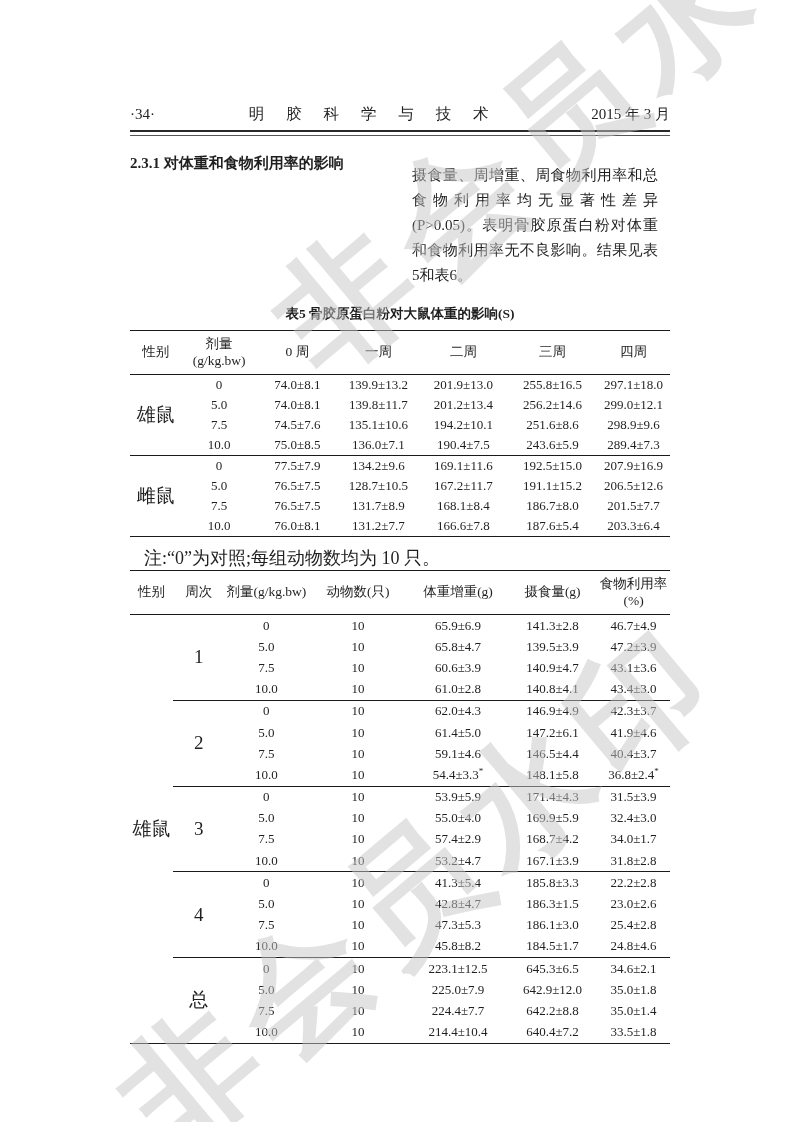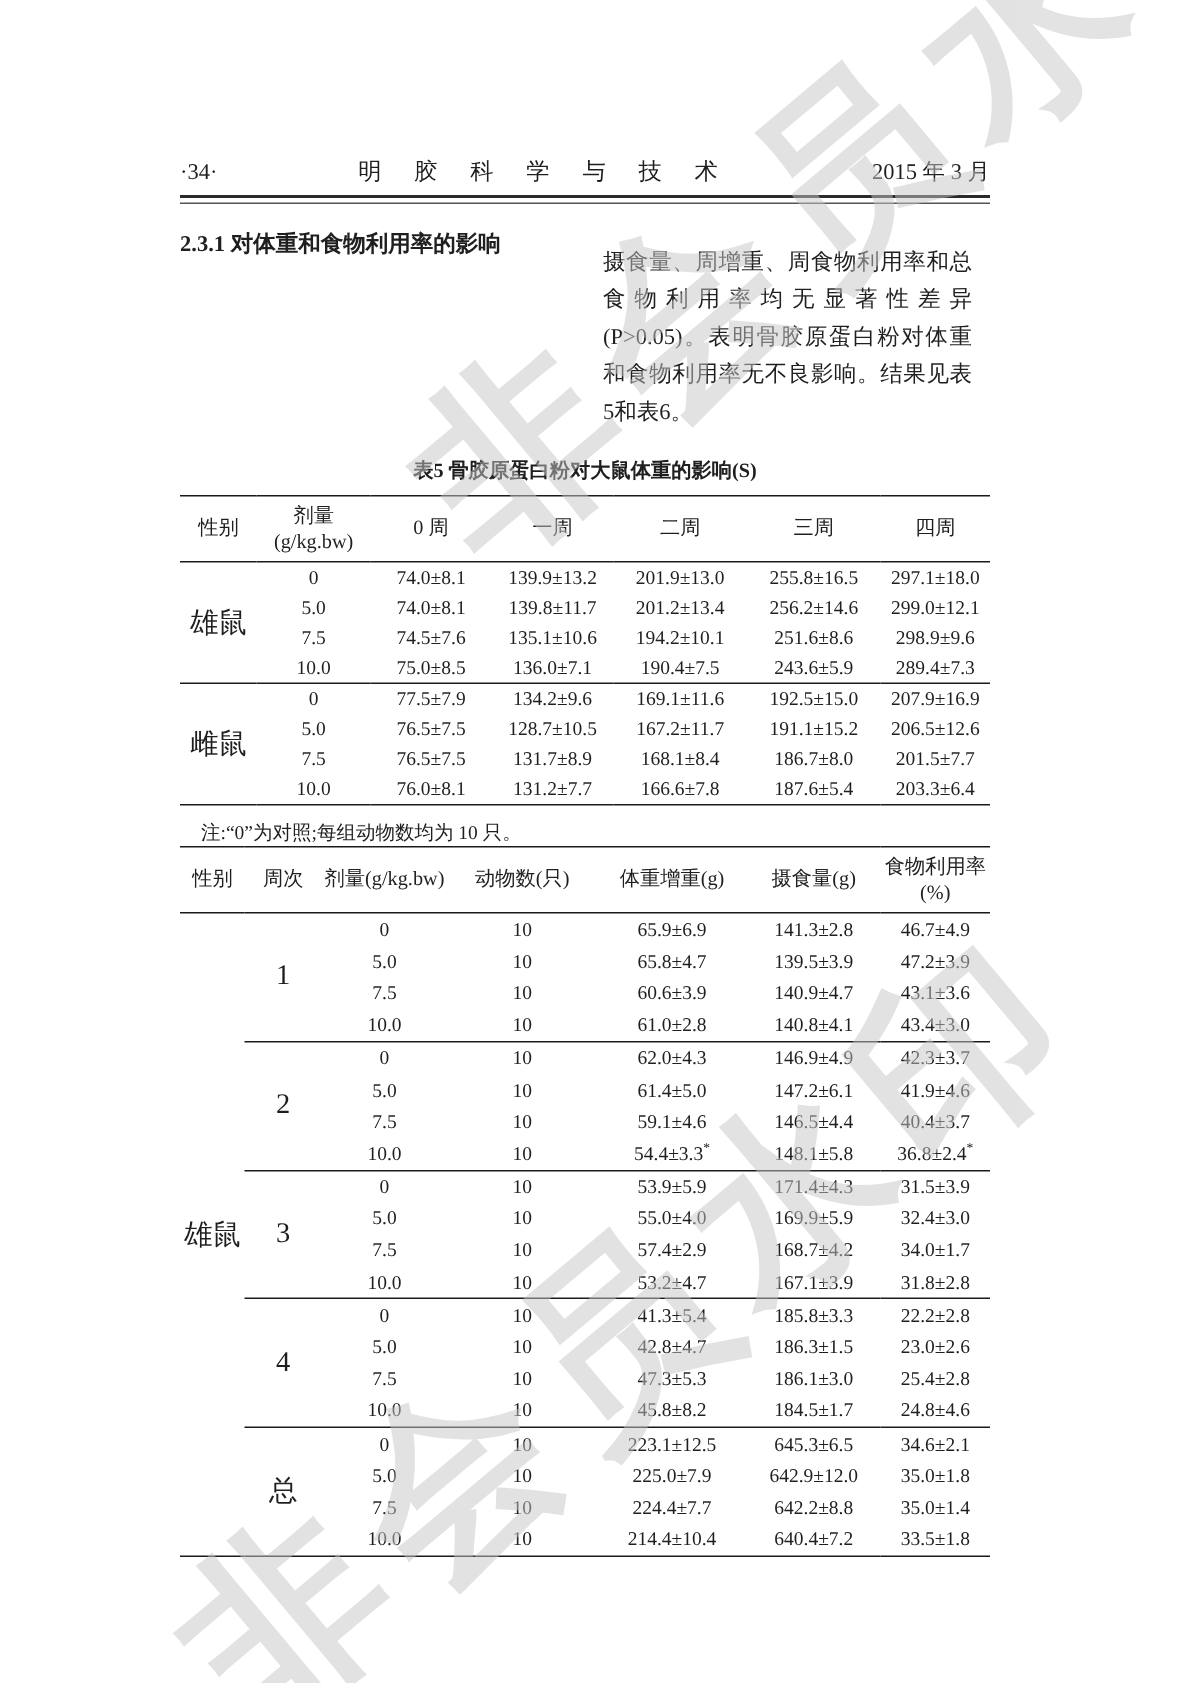--- a/index.html
+++ b/index.html
@@ -10,21 +10,21 @@
     color:#1f1f1f;
   }
   .watermark {
     position:absolute; white-space:nowrap; color:#c7c7c7; opacity:0.5;
     font-size:132px; letter-spacing:14px; font-weight:bold;
     transform:translate(-50%,-50%) rotate(-40deg);
     pointer-events:none; z-index:3; user-select:none;
   }
   .wm-top { left:575px; top:110px; }
   .wm-bottom { left:420px; top:888px; }
-  .content { position:absolute; left:120px; top:104px; width:540px; z-index:2; }
+  .content { position:absolute; left:130px; top:104px; width:540px; z-index:2; }
 
   .header { display:flex; justify-content:space-between; align-items:baseline; font-size:15px; }
   .journal-title { letter-spacing:9px; font-size:15.5px; }
   .header-rule { margin-top:5px; height:3px; border-top:2px solid #2a2a2a; border-bottom:1px solid #555; }
 
   .two-col { display:flex; margin-top:15px; }
   .col { width:50%; font-size:15px; line-height:25px; text-align:justify; }
   .sec-heading { font-weight:bold; }
   .col p { margin:12px; }
   .p-indent { text-indent:2em; }
@@ -32,21 +32,21 @@
   .tbl-title { text-align:center; font-weight:bold; font-size:13.5px; margin-top:5px; margin-bottom:7px; }
   table { width:100%; border-collapse:collapse; table-layout:fixed; text-align:center; }
   #t5, #t6 { border-top:1.6px solid #1a1a1a; border-bottom:1.6px solid #1a1a1a; }
   thead th { font-weight:normal; font-size:13.5px; border-bottom:1.2px solid #1a1a1a; padding:4px 0 5px 0; }
   tbody td { font-size:13px; padding:1px 0; height:18px; }
   #t6 tbody td { padding:1.6px 0; }
   tr.gsep td { border-top:1px solid #1a1a1a; }
   td.sex-cell, td.week-cell { font-size:19px; }
   sup { font-size:9px; }
 
-  .note { font-size:13px; margin-top:9px; padding-left:14px; }
+  .note { font-size:18px; margin-top:9px; padding-left:14px; }
   .footer-pn { position:absolute; left:0; width:100%; top:1068px; text-align:center; font-size:13px; z-index:2; }
 </style>
 </head>
 <body>
 
 <div class="page">
 
   <div class="watermark wm-top">非会员水印</div>
   <div class="watermark wm-bottom">非会员水印</div>
 

